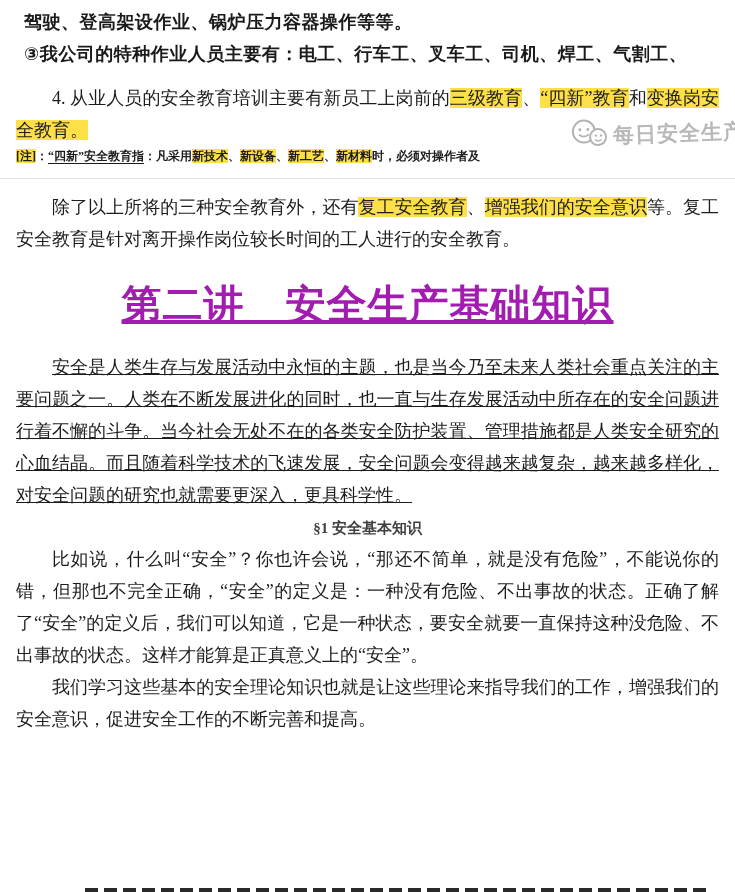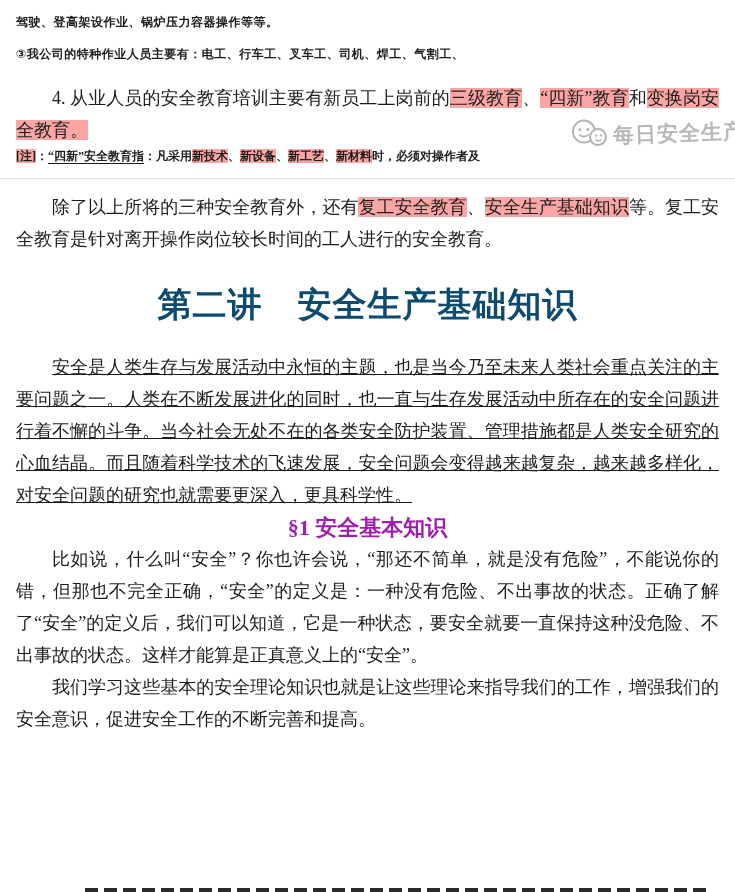--- a/index.html
+++ b/index.html
@@ -4,38 +4,39 @@
 <style>
   html,body{margin:0;padding:0;}
   body{
     width:735px;height:892px;background:#ffffff;overflow:hidden;
     font-family:"Liberation Serif","DejaVu Serif",serif;color:#1c1c1c;
   }
   .page{position:relative;width:735px;height:892px;background:#fff;overflow:hidden;}
   .content{position:relative;z-index:1;padding:6px 16px 0 16px;}
   .hei{
     font-family:"Liberation Sans","DejaVu Sans",sans-serif;
-    font-weight:700;font-size:12px;line-height:32px;color:#1a1a1a;
+    font-weight:700;font-size:18px;line-height:32px;color:#1a1a1a;
     letter-spacing:0.5px;
+    margin-left:8px;
   }
   .para{font-size:18px;line-height:32px;text-align:justify;margin:0;}
   .indent{text-indent:2em;}
   .note{font-weight:700;font-size:12px;margin-top:-6px;}
   .mt12{margin-top:12px;}
   .mtm2{margin-top:-2px;}
-  .hl{background:#fca5a5;}
+  .hl{background:#fde047;}
   .u{text-decoration:underline;text-underline-offset:3px;}
   .divider{height:1px;background:#e2e2e2;margin:6px -16px 14px -16px;}
   .lecture{
-    font-size:34px;font-weight:700;text-align:center;letter-spacing:1px;
-    margin:28px 0 0 0;line-height:44px;color:#0c4a6e;
+    font-size:40px;font-weight:700;text-align:center;letter-spacing:1px;
+    margin:28px 0 0 0;line-height:44px;color:#a21caf;text-decoration:underline;
   }
   .section{
-    font-size:22px;font-weight:700;text-align:center;
-    margin:2px 0 0 0;line-height:30px;color:#a21caf;
+    font-size:15px;font-weight:700;text-align:center;
+    margin:2px 0 0 0;line-height:30px;color:#404040;
   }
   .para-intro{margin-top:24px;text-decoration:underline;}
   .para-build{margin-top:8px;}
   .watermark{
     position:absolute;z-index:3;top:116px;left:570px;
     display:flex;align-items:center;gap:5px;
     transform:rotate(-2deg);mix-blend-mode:darken;
     pointer-events:none;
   }
   .watermark-text{
@@ -74,21 +75,21 @@
     <div class="hei">驾驶、登高架设作业、锅炉压力容器操作等等。</div>
     <div class="hei">③我公司的特种作业人员主要有：电工、行车工、叉车工、司机、焊工、气割工、</div>
 
     <p class="para indent mt12"><span>4. 从业人员的安全教育培训主要有新员工上岗前的</span><span class="hl">三级教育</span><span>、</span><span class="hl">“四新”教育</span><span>和</span><span class="hl">变换岗安全教育。</span></p>
 
     <p class="para note"><span class="hl">[注]</span><span>：</span><span class="u">“四新”安全教育指</span><span>：凡采用</span><span class="hl">新技术</span><span>、</span><span class="hl">新设备</span><span>、</span><span class="hl">新工艺</span><span>、</span><span class="hl">新材料</span><span>时，必须对操作者及</span></p>
 
     <div class="divider"></div>
 
 
-    <p class="para indent mtm2"><span>除了以上所将的三种安全教育外，还有</span><span class="hl">复工安全教育</span><span>、</span><span class="hl">安全生产基础知识</span><span>等。复工安全教育是针对离开操作岗位较长时间的工人进行的安全教育。</span></p>
+    <p class="para indent mtm2"><span>除了以上所将的三种安全教育外，还有</span><span class="hl">复工安全教育</span><span>、</span><span class="hl">增强我们的安全意识</span><span>等。复工安全教育是针对离开操作岗位较长时间的工人进行的安全教育。</span></p>
 
     <h1 class="lecture">第二讲　安全生产基础知识</h1>
 
     <p class="para indent para-intro"><span>安全是人类生存与发展活动中永恒的主题，也是当今乃至未来人类社会重点关注的主要问题之一。人类在不断发展进化的同时，也一直与生存发展活动中所存在的安全问题进行着不懈的斗争。当今社会无处不在的各类安全防护装置、管理措施都是人类安全研究的心血结晶。而且随着科学技术的飞速发展，安全问题会变得越来越复杂，越来越多样化，对安全问题的研究也就需要更深入，更具科学性。</span></p>
 
     <h2 class="section">§1 安全基本知识</h2>
 
 
     <p class="para indent"><span>比如说，什么叫“安全”？你也许会说，“那还不简单，就是没有危险”，不能说你的错，但那也不完全正确，“安全”的定义是：一种没有危险、不出事故的状态。正确了解了“安全”的定义后，我们可以知道，它是一种状态，要安全就要一直保持这种没危险、不出事故的状态。这样才能算是正真意义上的“安全”。</span></p>
 

